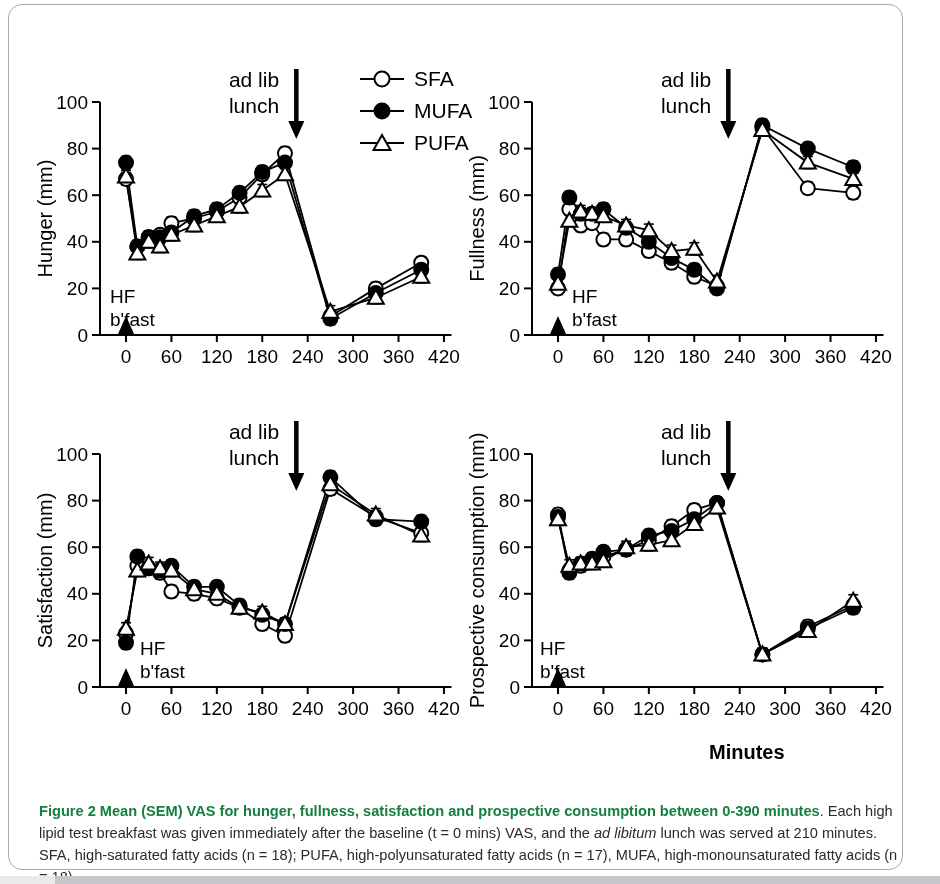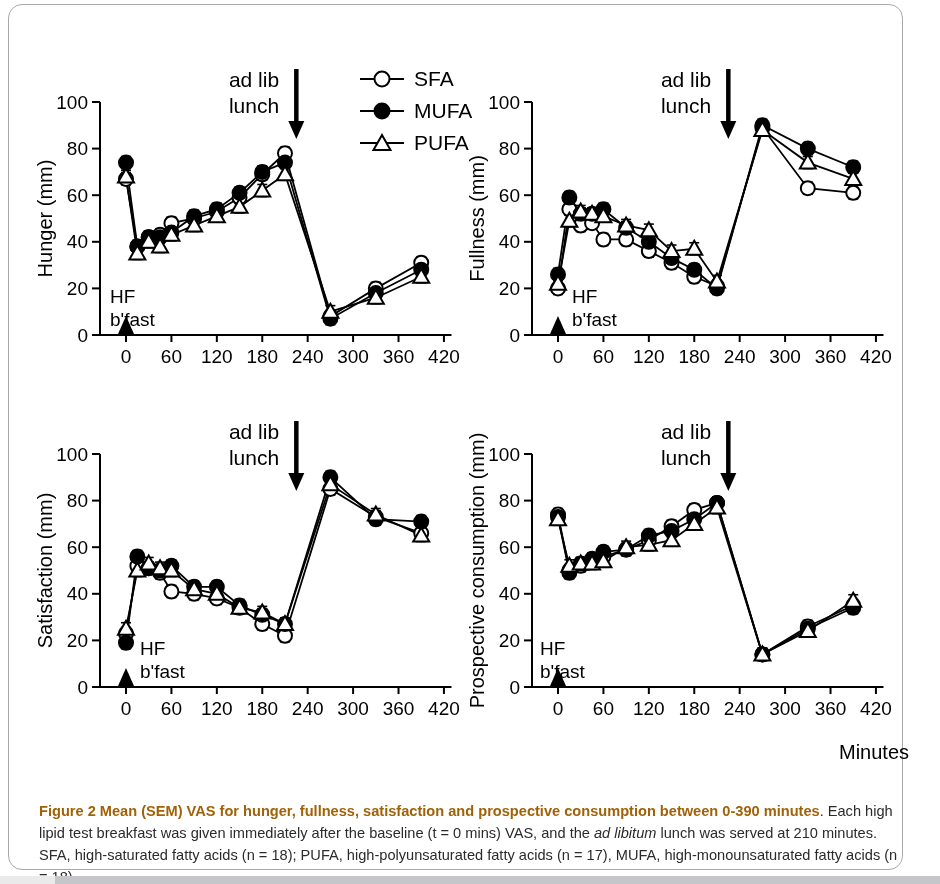--- a/index.html
+++ b/index.html
@@ -17,25 +17,25 @@
   .arrow{stroke:#000;stroke-width:4.5;}
   .solid{fill:#000;}
   .tick{font-size:19px;}
   .ylab{font-size:20px;}
   .ann{font-size:21px;}
   .annsm{font-size:19px;}
   .legend{position:absolute;left:350px;top:58px;text-align:center;}
   .legend-row{display:flex;align-items:center;height:32px;}
   .legend-row svg{overflow:visible;}
   .legend-label{font-size:21px;margin-left:9px;}
-  .minutes{position:absolute;left:700px;top:736px;width:200px;text-align:right;
-        font-size:20px;font-weight:normal;}
+  .minutes{position:absolute;left:700px;top:736px;width:200px;text-align:left;
+        font-size:20px;font-weight:bold;}
   .caption{position:absolute;left:30px;top:796px;width:862px;margin:0;
         font-size:14.6px;line-height:1.5;color:#2b2b2b;}
-  .caption b{color:#a16207;}
+  .caption b{color:#15803d;}
   .bar-light{position:absolute;left:0;top:876px;width:55px;height:8px;background:#eaeaea;}
   .bar-dark{position:absolute;left:55px;top:876px;width:885px;height:8px;background:#c5c6c9;}
 </style>
 </head>
 <body>
 
 <div class="page">
   <div class="figure-box">
 
     <svg class="chart" style="left:27px;top:20px" width="440" height="372">

